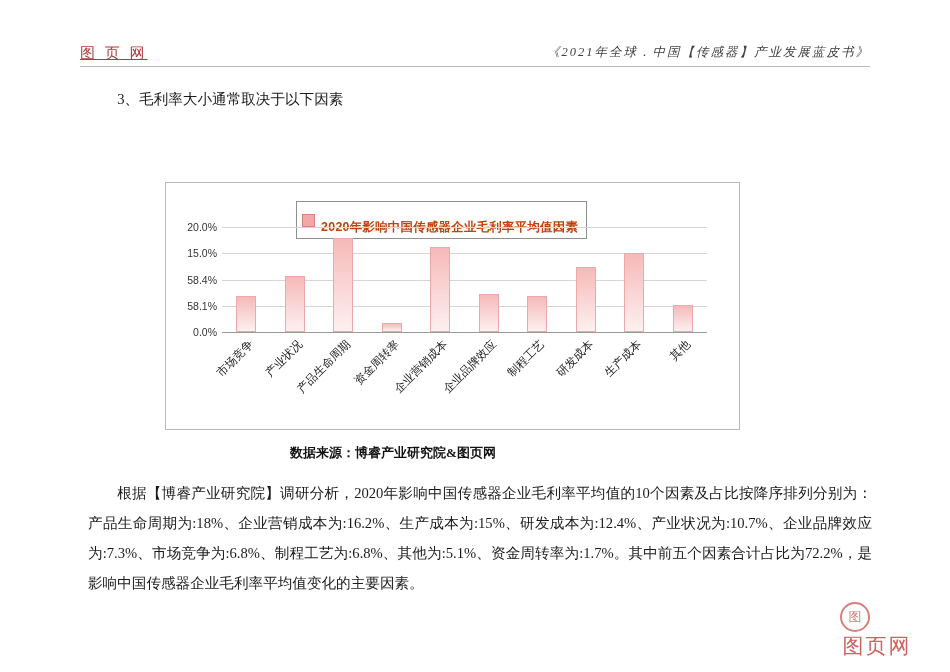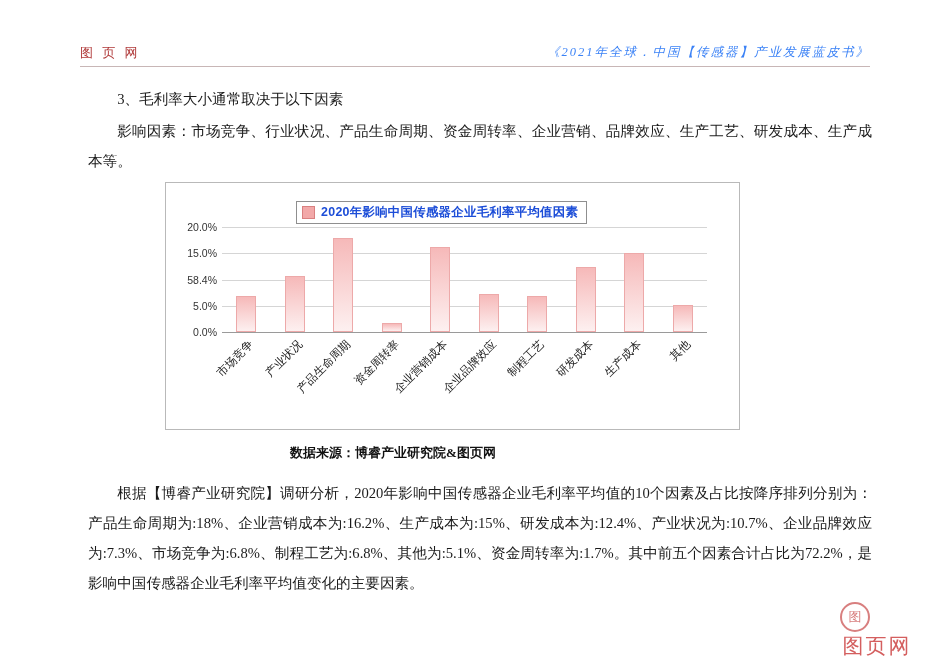--- a/index.html
+++ b/index.html
@@ -23,28 +23,29 @@
     top: 44px;
     left: 80px;
     right: 80px;
     height: 22px;
     border-bottom: 1px solid #c8b6b6;
     display: flex;
     justify-content: space-between;
     align-items: flex-start;
   }
   .header-left {
-    font-size: 13px;
+    font-size: 15px;
     color: #b03a3a;
     letter-spacing: 3px;
     font-family: "Liberation Serif", serif;
+    text-decoration: underline;
   }
   .header-right {
     font-size: 12.5px;
-    color: #3b82f6;
+    color: #404040;
     letter-spacing: 2px;
     font-style: italic;
     font-family: "Liberation Serif", serif;
   }
   .body-text {
     position: absolute;
     left: 80px;
     right: 78px;
     font-size: 14.6px;
     color: #1a1a1a;
@@ -79,23 +80,24 @@
   .legend-swatch {
     width: 11px;
     height: 11px;
     background: #f2a8a8;
     border: 1px solid #d98080;
     margin-right: 6px;
   }
   .legend-label {
     font-size: 12.4px;
     font-weight: bold;
-    color: #1d4ed8;
+    color: #c2410c;
     font-family: "Liberation Sans", sans-serif;
     letter-spacing: .3px;
+    margin-top: 15px;
   }
 
   .plot {
     position: absolute;
     left: 56px;
     top: 44px;
     width: 485px;
     height: 105px;
   }
   .axis-y-label {
@@ -227,39 +229,38 @@
 <body>
 
 <div class="page">
 
   <div class="header">
     <div class="header-left">图 页 网</div>
     <div class="header-right">《2021年全球．中国【传感器】产业发展蓝皮书》</div>
   </div>
 
   <div class="body-text p1 indent2">3、毛利率大小通常取决于以下因素</div>
-  <div class="body-text p2 indent2">影响因素：市场竞争、行业状况、产品生命周期、资金周转率、企业营销、品牌效应、生产工艺、研发成本、生产成本等。</div>
 
   <div class="chart-box">
     <div class="legend">
       <span class="legend-swatch"></span>
       <span class="legend-label">2020年影响中国传感器企业毛利率平均值因素</span>
     </div>
 
     <div class="plot">
       <div class="gridline" style="top:0%"></div>
       <div class="gridline" style="top:25%"></div>
       <div class="gridline" style="top:50%"></div>
       <div class="gridline" style="top:75%"></div>
       <div class="axis-line" style="top:100%"></div>
 
       <span class="axis-y-label" style="top:0%">20.0%</span>
       <span class="axis-y-label" style="top:25%">15.0%</span>
       <span class="axis-y-label" style="top:50%">58.4%</span>
-      <span class="axis-y-label" style="top:75%">5.0%</span>
+      <span class="axis-y-label" style="top:75%">58.1%</span>
       <span class="axis-y-label" style="top:100%">0.0%</span>
 
       <div class="bars" id="bars">
           <div class="bar-slot">
             <div class="bar" title="市场竞争: 6.8%" style="height: 34%;"></div>
           </div>
           <div class="bar-slot">
             <div class="bar" title="产业状况: 10.7%" style="height: 53.5%;"></div>
           </div>
           <div class="bar-slot">

